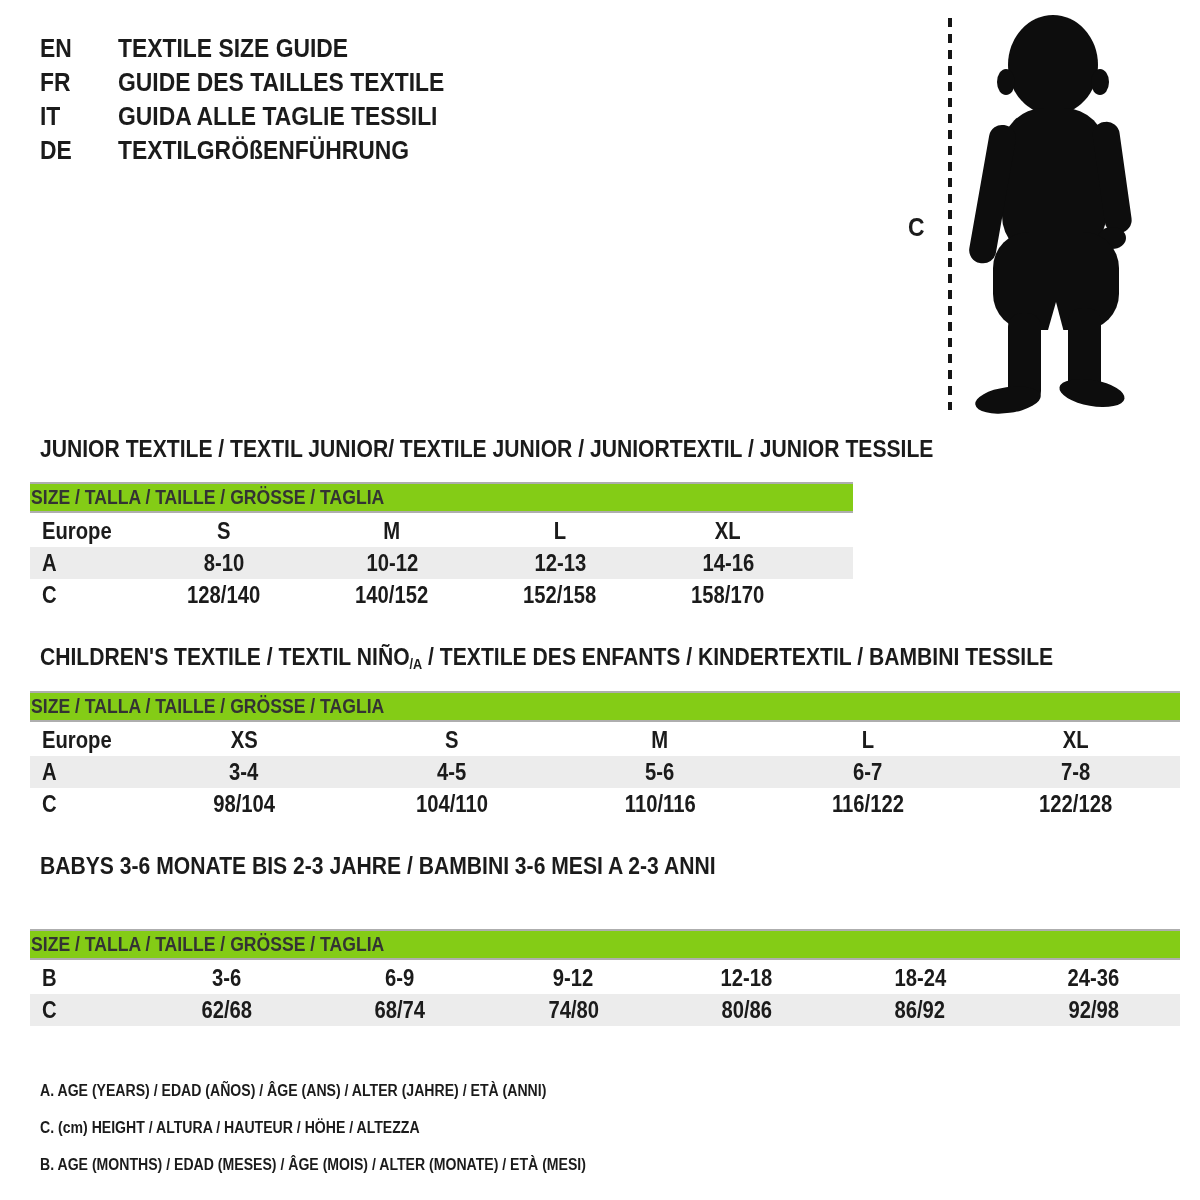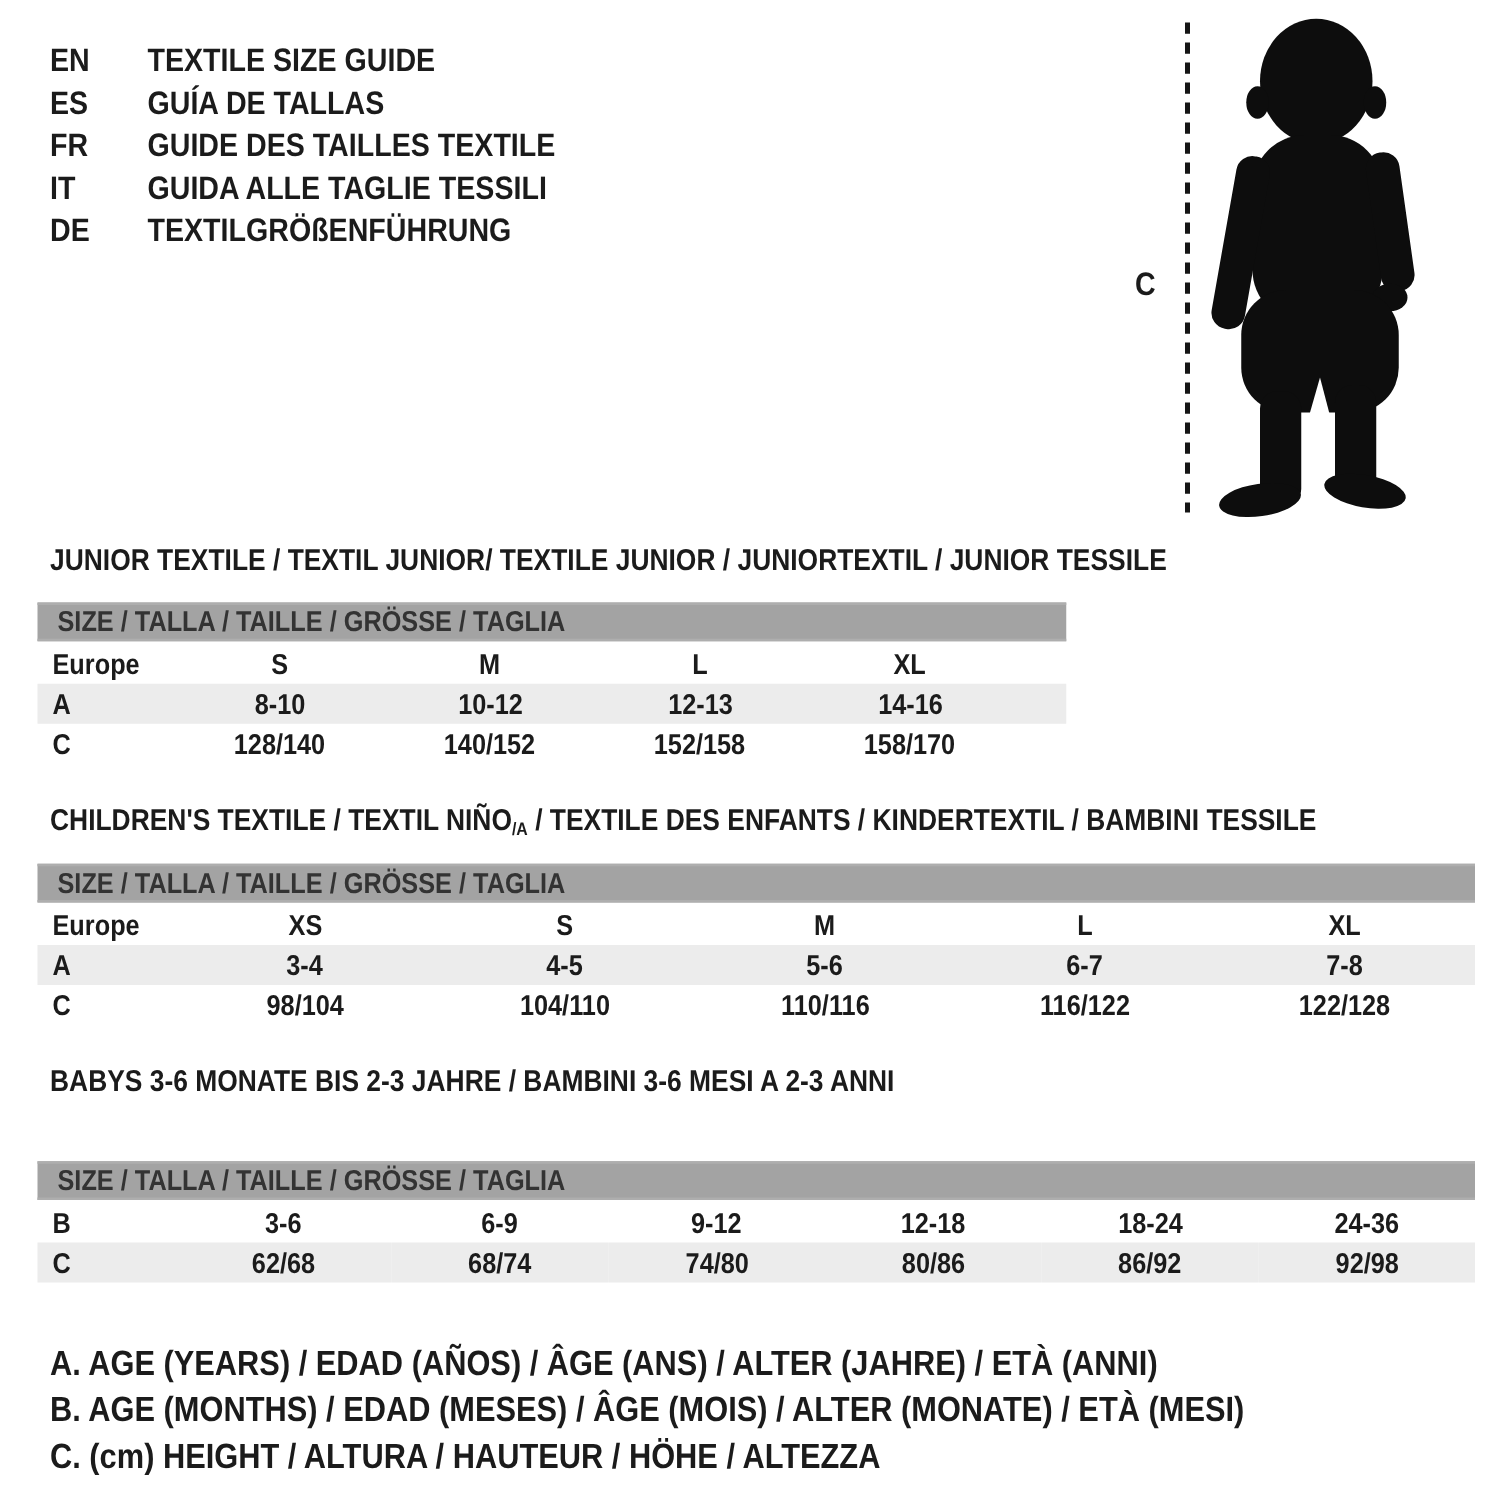--- a/index.html
+++ b/index.html
@@ -22,48 +22,44 @@
 
   
   .sec-title{position:absolute;font-size:24px;line-height:33px;}
   #junior-title{left:40px;top:432px;text-decoration:underline;}
   #children-title{left:40px;top:640px;}
   #babies-title{left:40px;top:849px;}
   .tblwrap{position:absolute;left:30px;}
   #junior-table{top:482px;width:823px;}
   #children-table{top:691px;width:1150px;}
   #babies-table{top:929px;width:1150px;}
-  .size-bar{height:27px;line-height:27px;background:#a3a3a3;
+  .size-bar{height:27px;line-height:27px;background:#84cc16;
             border-top:2px solid #aeaeae;border-bottom:2px solid #aeaeae;
-            padding-left:16px;font-size:23px;color:#333333;}
+            padding-left:1px;font-size:20px;color:#333333;}
   table{border-collapse:collapse;table-layout:fixed;width:100%;margin-top:2px;}
   td{height:32px;text-align:center;font-size:23px;padding:0;}
   td.lbl{text-align:left;padding-left:12px;}
   tr.alt{background:#ececec;}
   col.lblcol{width:110px;}
   col.padcol{width:41px;}
   .sub{font-size:0.6em;vertical-align:-0.28em;}
 
   
   .legend{position:absolute;left:40px;top:1072px;}
-  .legend-line{height:37px;line-height:37px;font-size:28px;}
+  .legend-line{height:37px;line-height:37px;font-size:16px;}
 </style>
 </head>
 <body>
 
 <div class="sheet">
 
   <div class="lang-list">
     <div class="lang-row">
       <span class="lang-code"><span class="txt">EN</span></span>
       <span class="txt">TEXTILE SIZE GUIDE</span>
-    </div>
-    <div class="lang-row">
-      <span class="lang-code"><span class="txt">ES</span></span>
-      <span class="txt">GUÍA DE TALLAS</span>
     </div>
     <div class="lang-row">
       <span class="lang-code"><span class="txt">FR</span></span>
       <span class="txt">GUIDE DES TAILLES TEXTILE</span>
     </div>
     <div class="lang-row">
       <span class="lang-code"><span class="txt">IT</span></span>
       <span class="txt">GUIDA ALLE TAGLIE TESSILI</span>
     </div>
     <div class="lang-row">
@@ -217,17 +213,17 @@
         <td><span class="txt-c">80/86</span></td>
         <td><span class="txt-c">86/92</span></td>
         <td><span class="txt-c">92/98</span></td>
       </tr>
     </tbody>
       </table>
   </div>
 
   <div class="legend">
     <div class="legend-line"><span class="txt">A. AGE (YEARS) / EDAD (AÑOS) / ÂGE (ANS) / ALTER (JAHRE) / ETÀ (ANNI)</span></div>
+    <div class="legend-line"><span class="txt">C. (cm) HEIGHT / ALTURA / HAUTEUR / HÖHE / ALTEZZA</span></div>
     <div class="legend-line"><span class="txt">B. AGE (MONTHS) / EDAD (MESES) / ÂGE (MOIS) / ALTER (MONATE) / ETÀ (MESI)</span></div>
-    <div class="legend-line"><span class="txt">C. (cm) HEIGHT / ALTURA / HAUTEUR / HÖHE / ALTEZZA</span></div>
   </div>
 
 </div>
 
 </body></html>

